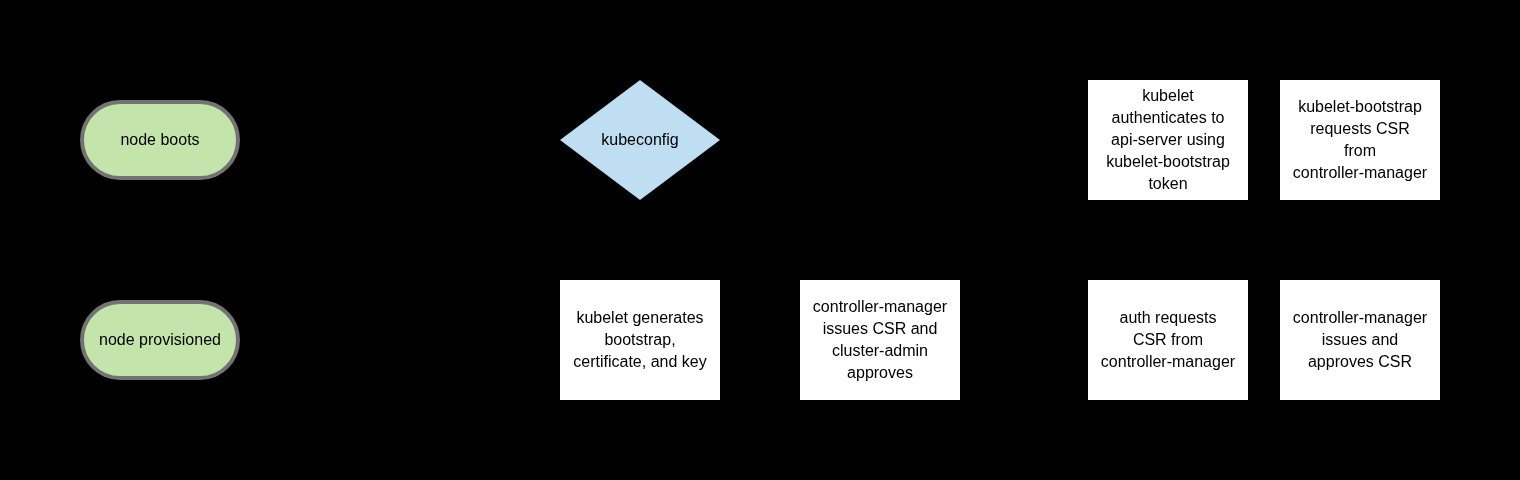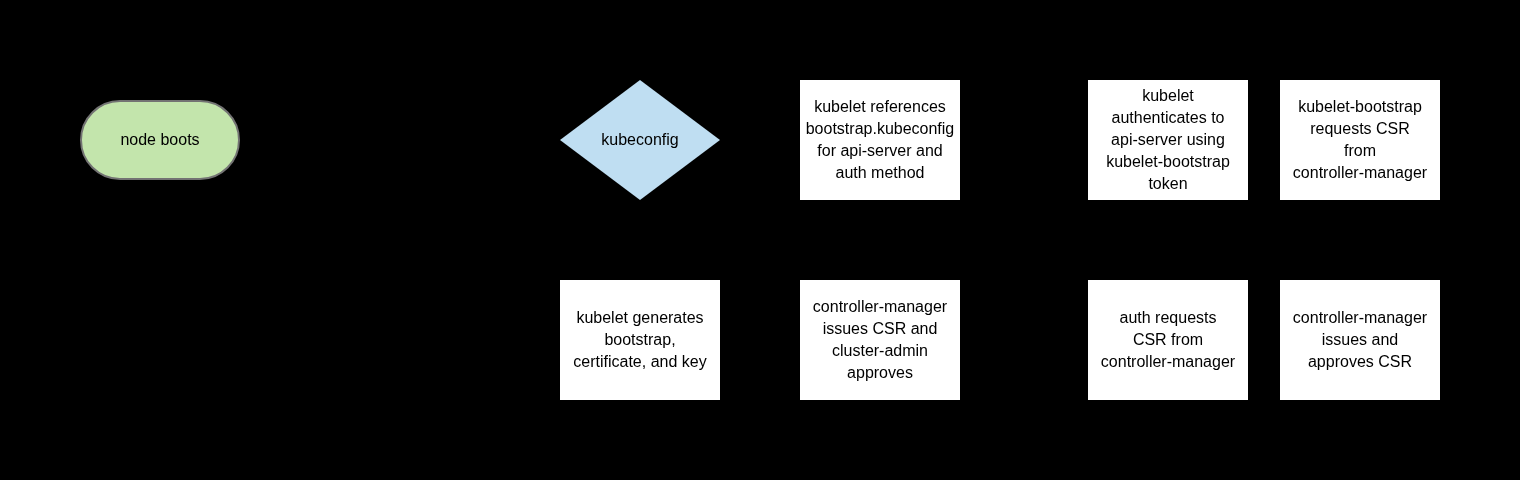--- a/index.html
+++ b/index.html
@@ -40,55 +40,52 @@
     height: 120px;
     background: #ffffff;
   }
   .process.r1 { top: 80px; }
   .process.r2 { top: 280px; }
   
   .terminal {
     width: 160px;
     height: 80px;
     background: #c3e5ac;
-    border: 2px solid #737373;
+    border: 4px solid #737373;
     border-radius: 40px;
   }
   .terminal.r1 { top: 100px; }
   .terminal.r2 { top: 300px; }
   
   .decision {
     width: 160px;
     height: 120px;
     background: #bfdef2;
     clip-path: polygon(50% 0%, 100% 50%, 50% 100%, 0% 50%);
   }
   .decision.r1 { top: 80px; text-align: center; }
 </style>
 </head>
 <body>
 
 <div class="canvas">
 
   <div class="node terminal r1 c1">node boots</div>
   <div class="node decision r1 c3">kubeconfig</div>
-  <div class="node process r1 c4">kubelet references
-bootstrap.kubeconfig
-for api-server and
-auth method</div>
   <div class="node process r1 c5">kubelet
 authenticates to
 api-server using
 kubelet-bootstrap
 token</div>
   <div class="node process r1 c6">kubelet-bootstrap
 requests CSR
 from
 controller-manager</div>
 
+  <div class="node terminal r2 c1">node provisioned</div>
   <div class="node process r2 c3">kubelet generates
 bootstrap,
 certificate, and key</div>
   <div class="node process r2 c4">controller-manager
 issues CSR and
 cluster-admin
 approves</div>
   <div class="node process r2 c5">auth requests
 CSR from
 controller-manager</div>

